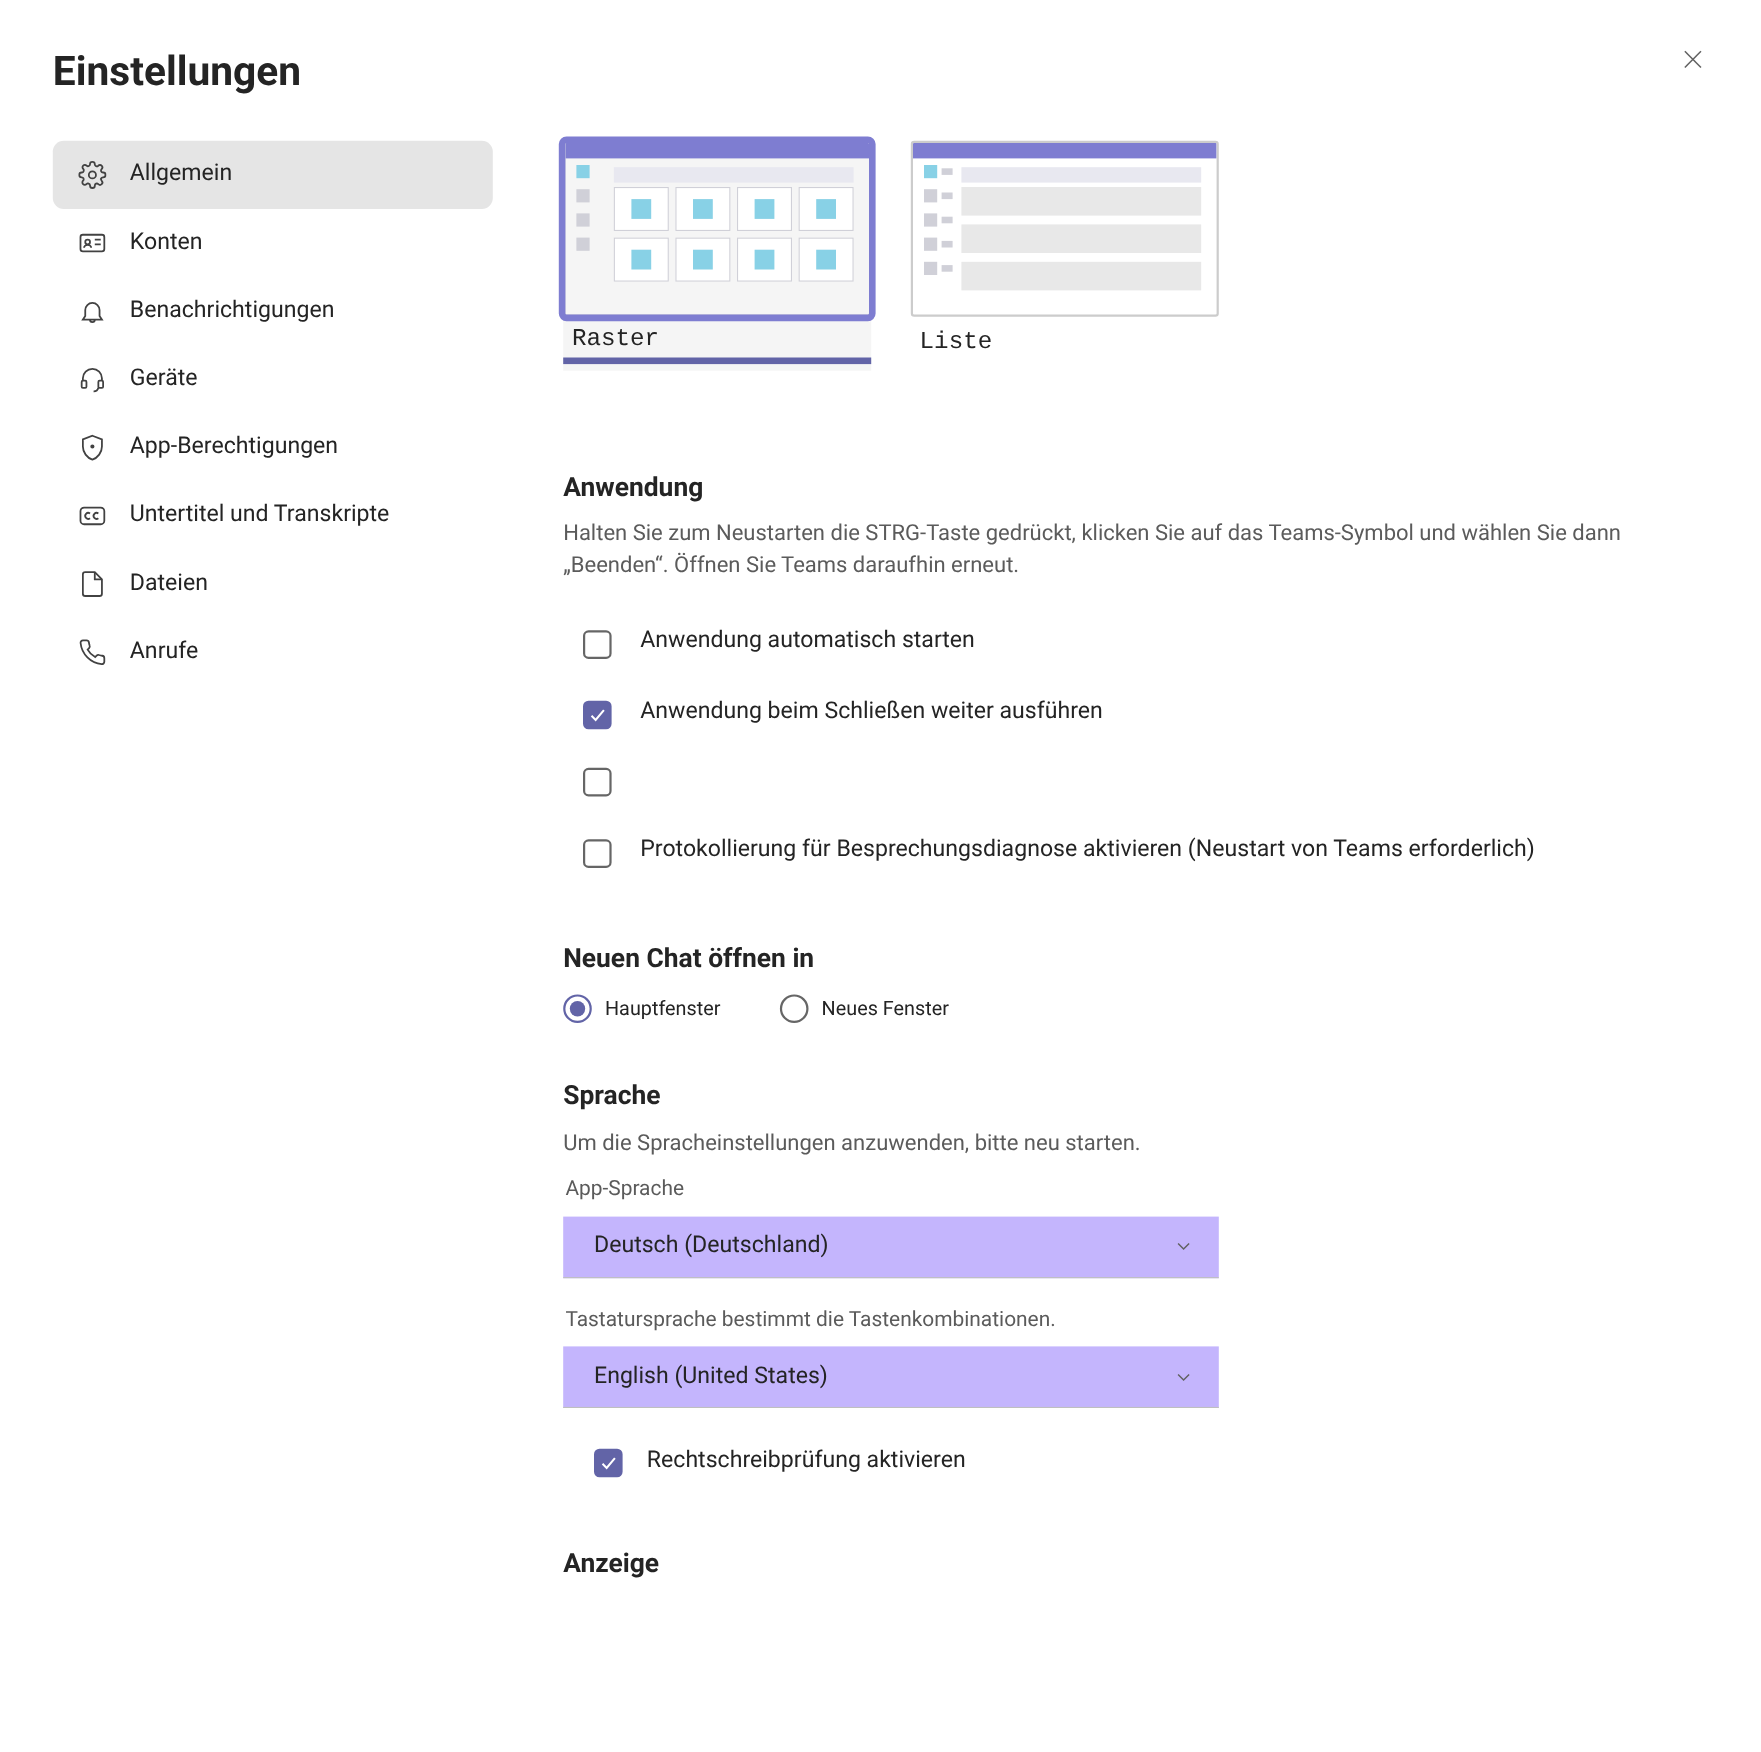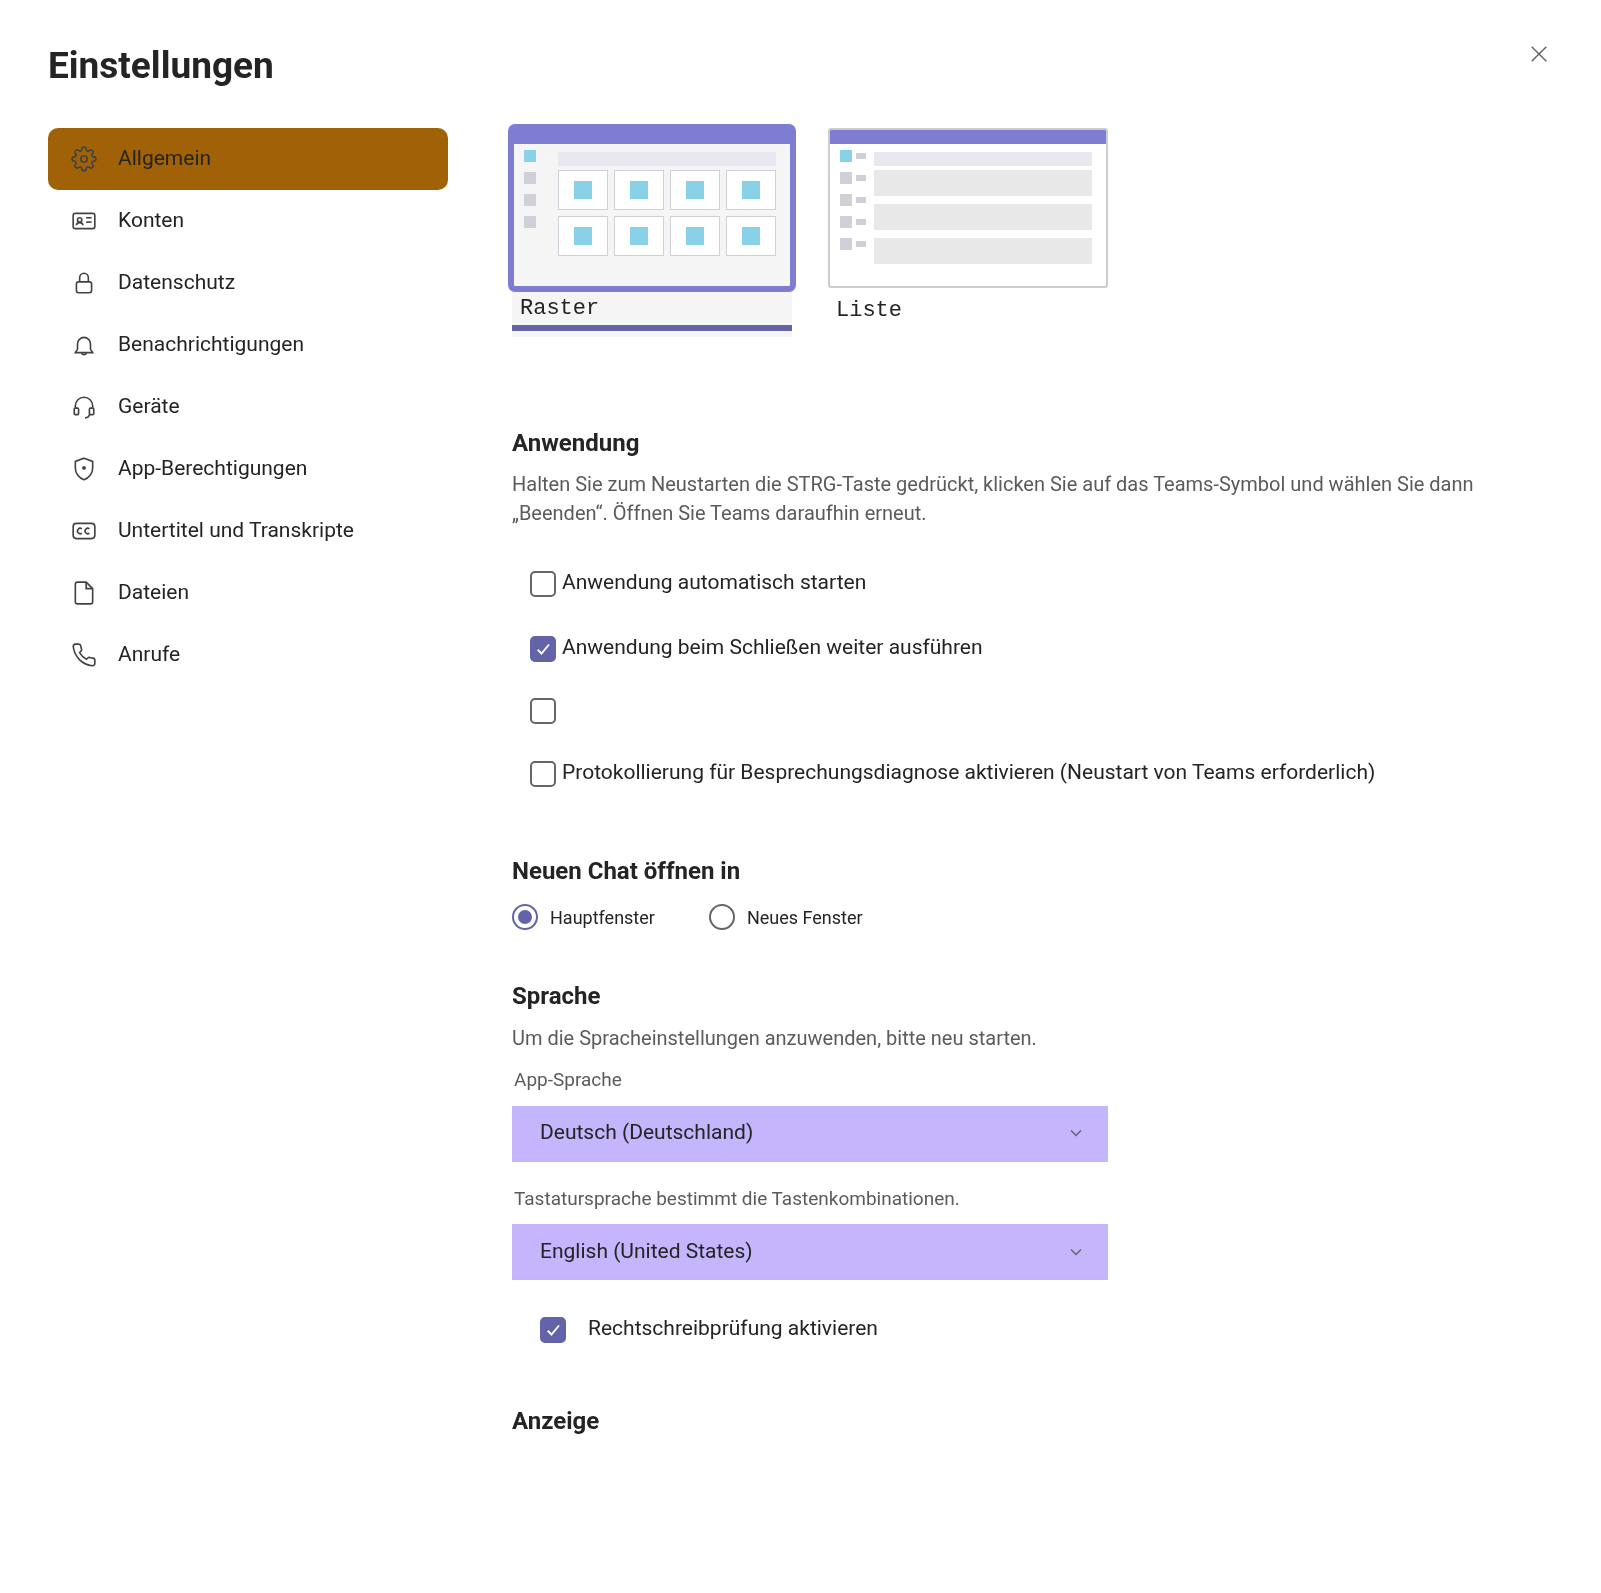--- a/index.html
+++ b/index.html
@@ -49,21 +49,21 @@
       align-items: center;
       gap: 20px;
       height: 62px;
       padding: 0 22px;
       border-radius: 10px;
       cursor: pointer;
       color: #242424;
       font-size: 21px;
     }
     .nav-item.selected {
-      background: #a16207;
+      background: #e5e5e5;
     }
     .nav-icon {
       width: 28px;
       height: 28px;
       display:flex; align-items:center; justify-content:center;
       color: #424242;
     }
     .nav-icon svg { width: 26px; height: 26px; stroke: currentColor; fill:none; stroke-width:1.5;}
     .main {
       flex: 1;
@@ -128,22 +128,22 @@
     }
     .section-desc {
       font-size: 20px;
       color: #5b5b5b;
       line-height: 1.45;
       margin-bottom: 22px;
     }
     
     .option-row {
       display: flex;
-      align-items: center;
-      gap: 6px;
+      align-items: flex-end;
+      gap: 26px;
       padding: 16px 0 16px 18px;
       cursor: pointer;
     }
     .checkbox {
       width: 26px;
       height: 26px;
       border: 2px solid #666;
       border-radius: 5px;
       flex-shrink: 0;
       margin-top: 3px;
@@ -215,29 +215,20 @@
               <path d="M5 16c0-1.5 1.5-2.5 3-2.5s3 1 3 2.5"></path>
               <line x1="14" y1="9" x2="19" y2="9"></line>
               <line x1="14" y1="13" x2="19" y2="13"></line>
             </svg>
         </span>
         <span>Konten</span>
       </div>
       <div class="nav-item">
         <span class="nav-icon">
           <svg viewBox="0 0 24 24">
-              <rect x="5" y="11" width="14" height="10" rx="2"></rect>
-              <path d="M8 11V7a4 4 0 1 1 8 0v4"></path>
-            </svg>
-        </span>
-        <span>Datenschutz</span>
-      </div>
-      <div class="nav-item">
-        <span class="nav-icon">
-          <svg viewBox="0 0 24 24">
               <path d="M18 16v-5a6 6 0 1 0-12 0v5l-2 3h16z"></path>
               <path d="M10 19a2 2 0 0 0 4 0"></path>
             </svg>
         </span>
         <span>Benachrichtigungen</span>
       </div>
       <div class="nav-item">
         <span class="nav-icon">
           <svg viewBox="0 0 24 24">
               <path d="M4 13v-2a8 8 0 1 1 16 0v2"></path>

